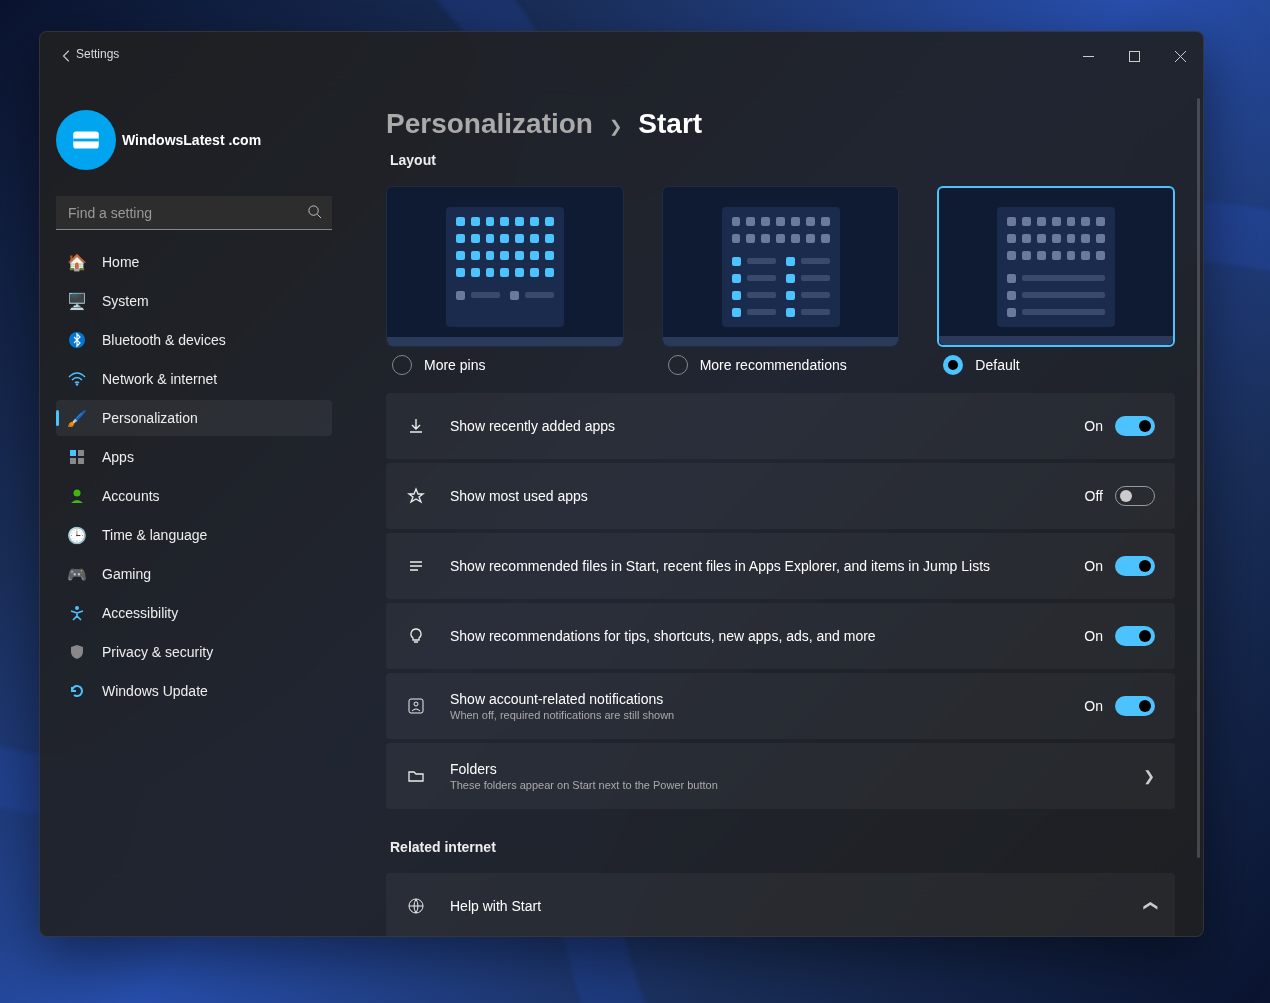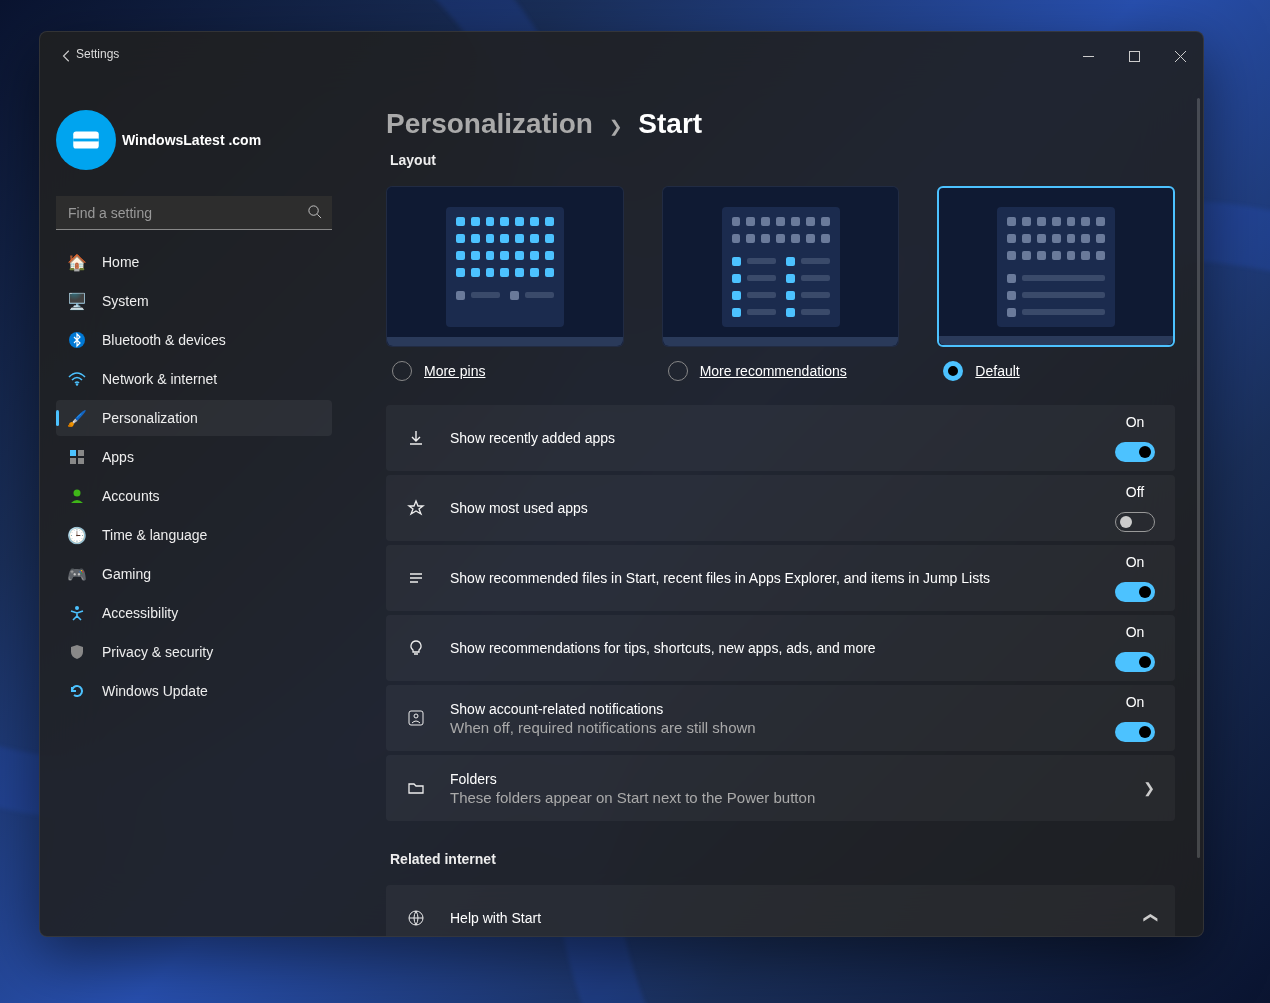--- a/index.html
+++ b/index.html
@@ -90,38 +90,38 @@
     height:161px; background:#0f1a33; border-radius:6px; border:1px solid rgba(255,255,255,0.08);
     display:flex;align-items:center;justify-content:center; position:relative;
   }
   .layout-card.sel .thumb{ border:2px solid #4cc2ff;}
   .thumb-inner{ width:118px; height:120px; background:#1b2b4e; border-radius:4px; padding:10px 10px; display:flex;flex-direction:column;gap:8px;}
   .brow{display:flex;gap:6px;}
   .bdot{width:9px;height:9px;background:#4cc2ff;border-radius:2px;}
   .bdot.dim{background:#6a7a9a;}
   .bline{flex:1;height:6px;background:#3a4a6a;border-radius:2px;margin-top:1px;}
   .thumb-bar{position:absolute;left:0;right:0;bottom:0;height:9px;background:#2a3a5a;border-radius:0 0 6px 6px;}
-  .radio-row { display:flex;align-items:center;gap:12px;padding:14px 6px;text-decoration:underline;}
+  .radio-row { display:flex;align-items:center;gap:12px;padding:8px 6px;}
   .radio { width:20px;height:20px;border:1px solid #888;border-radius:50%;display:flex;align-items:center;justify-content:center;}
   .layout-card.sel .radio{border:none;}
   .radio-inner{width:20px;height:20px;border:5px solid #4cc2ff;border-radius:50%;background:#000;display:none;}
   .layout-card.sel .radio-inner{display:block;}
   .radio-label{font-size:14px;}
 
   .setting-row {
     background: rgba(255,255,255,0.045); border-radius:4px;
     min-height:66px; display:flex;align-items:center; padding:0 20px; gap:24px;
     margin-bottom: 4px; cursor:default;
   }
   .setting-row.clickable{cursor:pointer;}
   .row-icon{width:20px;height:20px;color:#eee;display:flex;align-items:center;justify-content:center;flex-shrink:0;}
   .row-text{flex:1;}
   .row-title{font-size:14px;}
-  .row-sub{font-size:15px;color:#aaa;margin-top:2px;}
-  .toggle-wrap{display:flex;align-items:center;gap:12px;flex-direction:column;}
+  .row-sub{font-size:11px;color:#aaa;margin-top:2px;}
+  .toggle-wrap{display:flex;align-items:center;gap:12px;}
   .toggle-state{font-size:14px;}
   .toggle{width:40px;height:20px;border-radius:10px;position:relative;cursor:pointer;}
   .toggle.on{background:#4cc2ff;}
   .toggle.off{background:transparent;border:1px solid #999;}
   .knob{width:12px;height:12px;border-radius:50%;position:absolute;top:4px;}
   .toggle.on .knob{background:#000;right:4px;}
   .toggle.off .knob{background:#ccc;left:4px;top:3px;}
   .chev-icon{color:#ccc;font-size:14px;}
 
   .scrollbar{position:absolute;right:3px;top:18px;width:3px;height:760px;background:rgba(255,255,255,0.18);border-radius:2px;}

